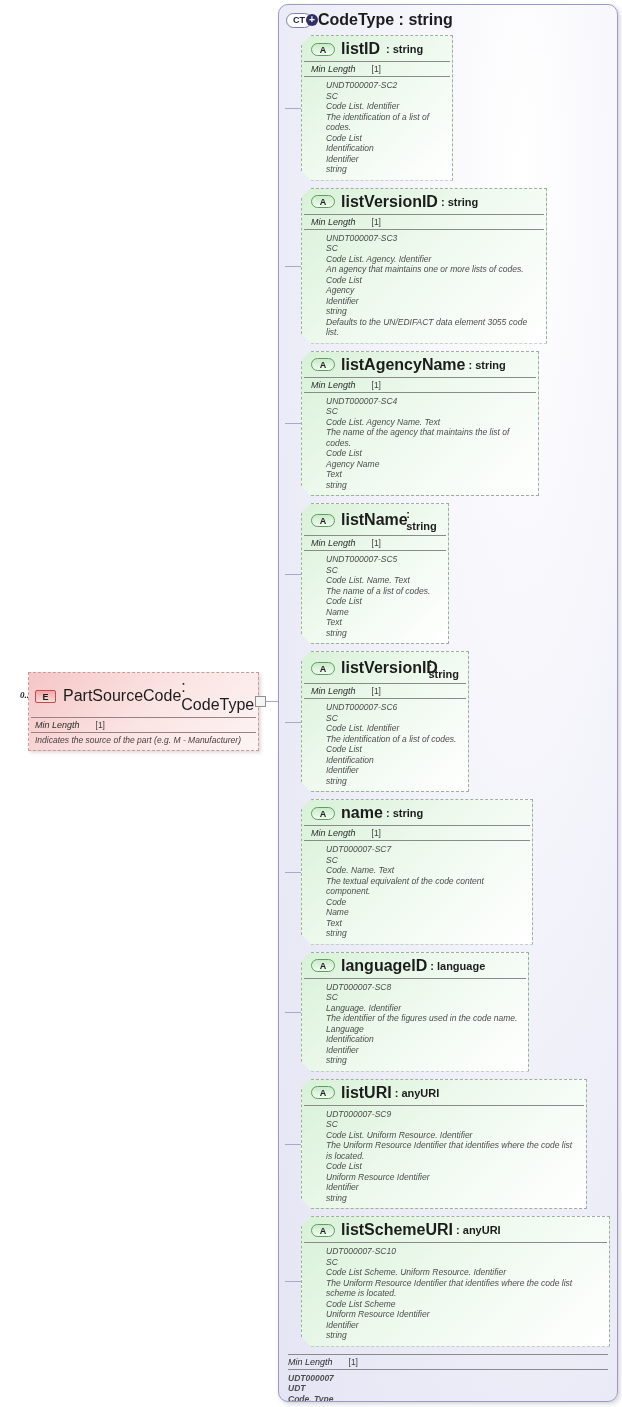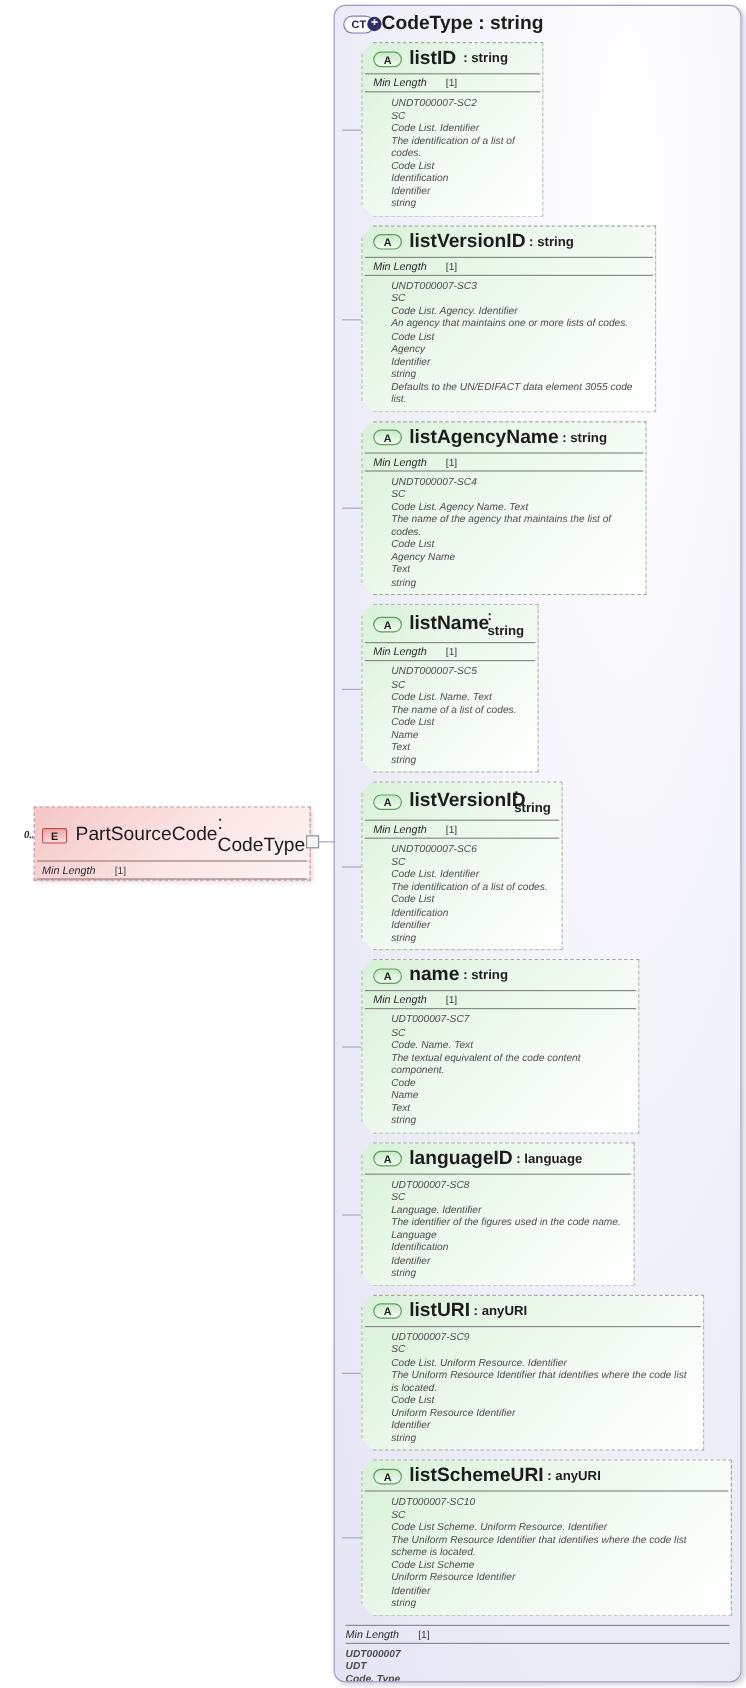--- a/index.html
+++ b/index.html
@@ -117,20 +117,21 @@
   <div class="el-header">
     <span class="e-badge">E</span>
     <span class="el-name">PartSourceCode</span>
     <span class="el-type">CodeType</span>
   </div>
   <div class="sep"></div>
   <div class="facet-row">
     <span class="facet-label">Min Length</span><span class="facet-value">[1]</span>
   </div>
   <div class="sep"></div>
+  <div class="annotation">Indicates the source of the part (e.g. M - Manufacturer)</div>
 </div>
 
 <div class="conn-h"></div>
 <div class="conn-square"></div>
 <div id="spine" style="top: 97px; height: 1084.75px;"></div>
 
 <div class="ct-box" id="stage">
   <div class="ct-header">
     <span class="ct-badge-wrap">
       <span class="ct-badge">CT</span>

